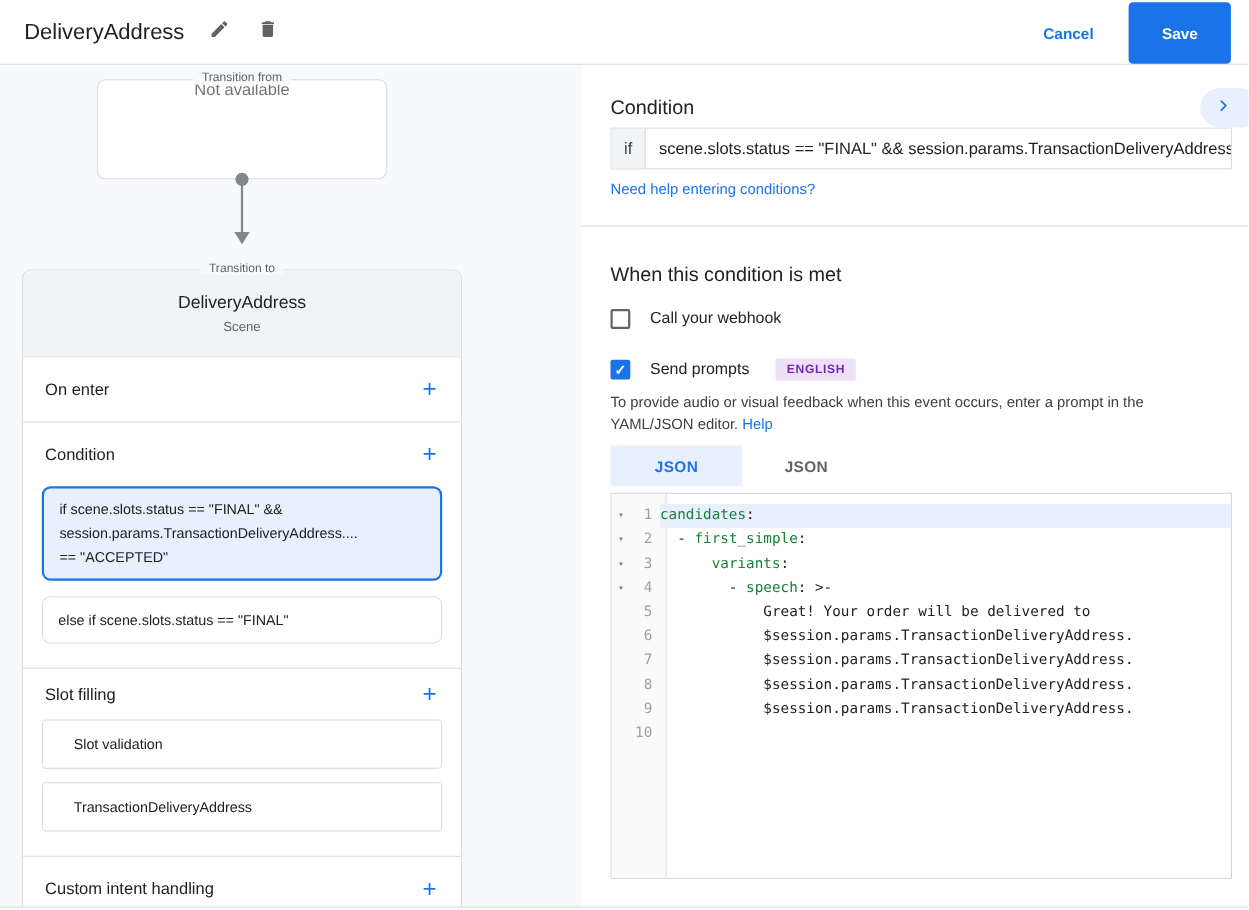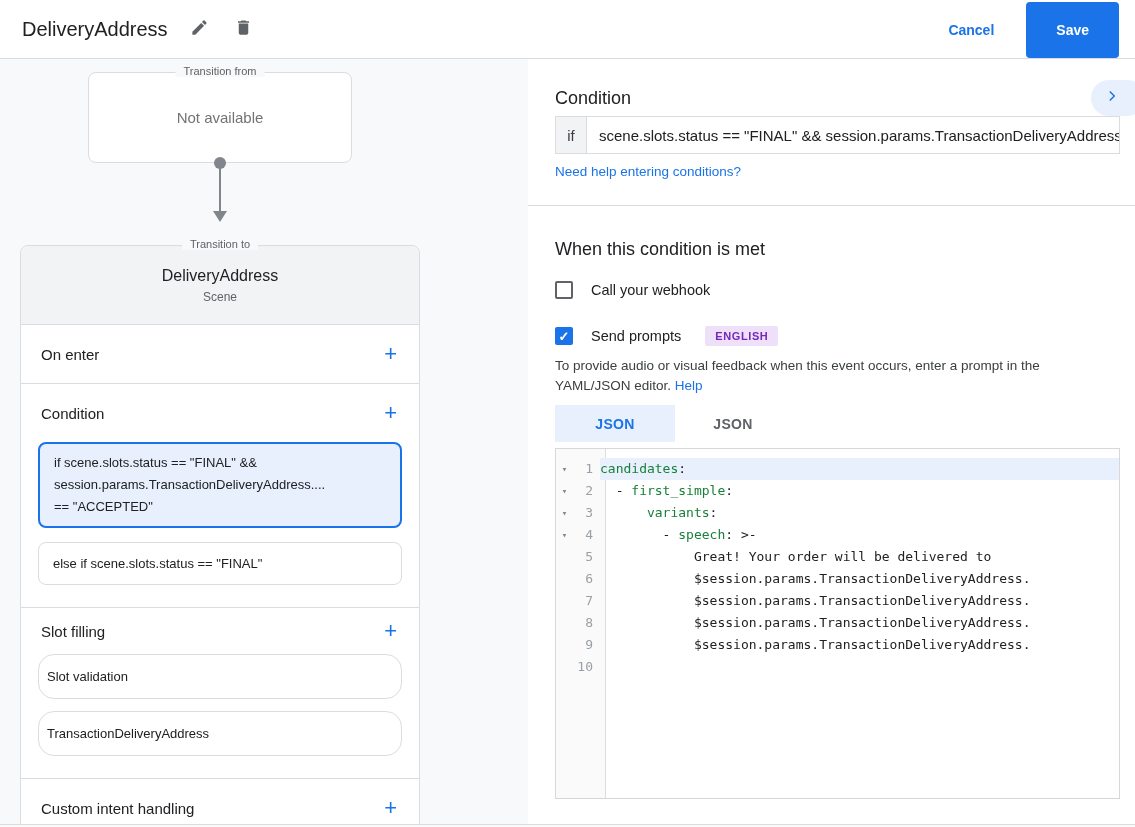--- a/index.html
+++ b/index.html
@@ -15,21 +15,21 @@
   .icon-btn { margin-left:20px; width:24px; height:24px; display:flex; align-items:center; justify-content:center; cursor:pointer; }
   .topbar-right { position:absolute; right:16px; top:0; height:59px; display:flex; align-items:center; gap:32px; }
   .cancel-link { color:#1a73e8; font-size:14px; font-weight:bold; cursor:pointer; }
   .save-btn { background:#1a73e8; color:#fff; font-size:14px; font-weight:bold;
     border:none; border-radius:4px; padding:20px 30px; cursor:pointer; }
 
   
   .canvas { position:absolute; left:0; top:59px; width:528px; height:768px; background:#f8f9fa; overflow:hidden; }
   .tfrom-box { position:absolute; left:88px; top:13px; width:264px; height:91px;
     background:#fff; border:1px solid #dadce0; border-radius:8px;
-    display:flex; align-items:center; justify-content:center; }
+    display:flex; align-items:flex-start; justify-content:center; }
   .legend { position:absolute; top:-8px; left:50%; transform:translateX(-50%);
     font-size:11px; color:#5f6368; background:#f8f9fa; padding:0 8px; white-space:nowrap; }
   .tfrom-value { font-size:15px; color:#737373; }
   .edge-dot { position:absolute; left:214px; top:98px; width:12px; height:12px; border-radius:50%; background:#80868b; }
   .edge-line { position:absolute; left:219px; top:109px; width:2px; height:43px; background:#80868b; }
   .edge-arrow { position:absolute; left:213px; top:152px; width:0; height:0;
     border-left:7px solid transparent; border-right:7px solid transparent; border-top:11px solid #80868b; }
 
   .tto-card { position:absolute; left:20px; top:186px; width:400px; height:600px;
     background:#fff; border:1px solid #dadce0; border-radius:8px 8px 0 0; }
@@ -41,22 +41,22 @@
   .card-section:last-child { border-bottom:none; }
   .section-row { display:flex; align-items:center; justify-content:space-between; padding:0 22px 0 20px; height:58px; }
   .section-row.compact { height:46px; }
   .section-label { font-size:15px; color:#202124; }
   .plus-icon { color:#1a73e8; font-size:22px; font-weight:400; line-height:20px; cursor:pointer; }
   .cond-selected { margin:0 17px; background:#e8f0fe; border:2px solid #1a73e8; border-radius:8px;
     padding:8px 14px; font-size:13px; line-height:22px; color:#202124; white-space:pre-line; cursor:pointer; }
   .cond-else { margin:14px 17px 0; background:#fff; border:1px solid #dadce0; border-radius:8px;
     padding:13px 14px; font-size:13px; color:#202124; cursor:pointer; }
   .pad-bottom { padding-bottom:22px; }
-  .slot-box { margin:0 17px; background:#fff; border:1px solid #dadce0; border-radius:16px;
-    padding:14px 8px; font-size:13px; color:#202124; cursor:pointer; }
+  .slot-box { margin:0 17px; background:#fff; border:1px solid #dadce0; border-radius:4px;
+    padding:14px 28px; font-size:13px; color:#202124; cursor:pointer; }
   .slot-box + .slot-box { margin-top:12px; }
 
   
   .panel { position:absolute; left:528px; top:59px; width:607px; height:768px; background:#fff; padding:0 15px 0 27px; }
   .panel-heading { font-size:18px; font-weight:400; color:#202124; line-height:24px; margin:0; }
   .h-condition { margin-top:27px; }
   .collapse-btn { position:absolute; top:21px; right:-10px; width:54px; height:36px;
     background:#e8f0fe; border-radius:18px; display:flex; align-items:center; cursor:pointer; padding-left:14px; }
   .if-row { margin-top:6px; display:flex; width:565px; height:38px; border:1px solid #dadce0; background:#fff; }
   .if-prefix { width:31px; background:#f1f3f4; border-right:1px solid #dadce0;

